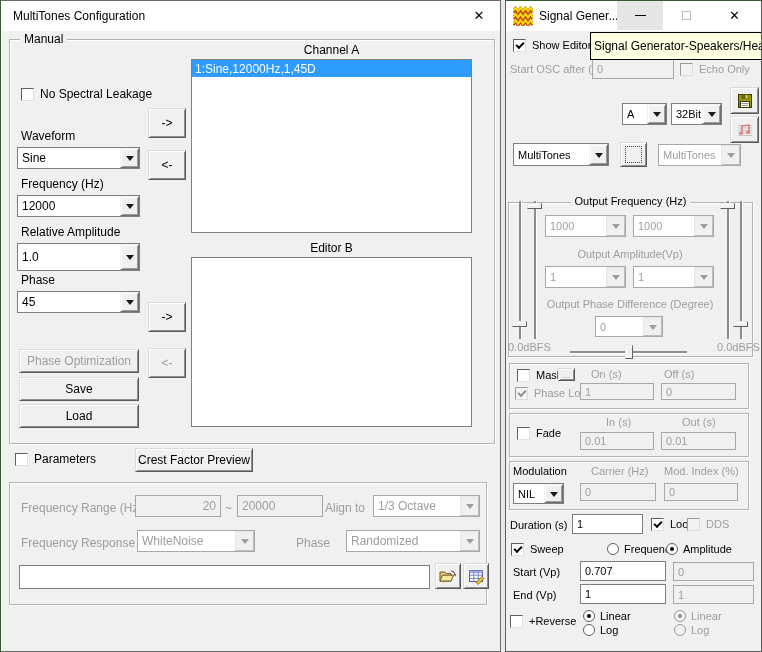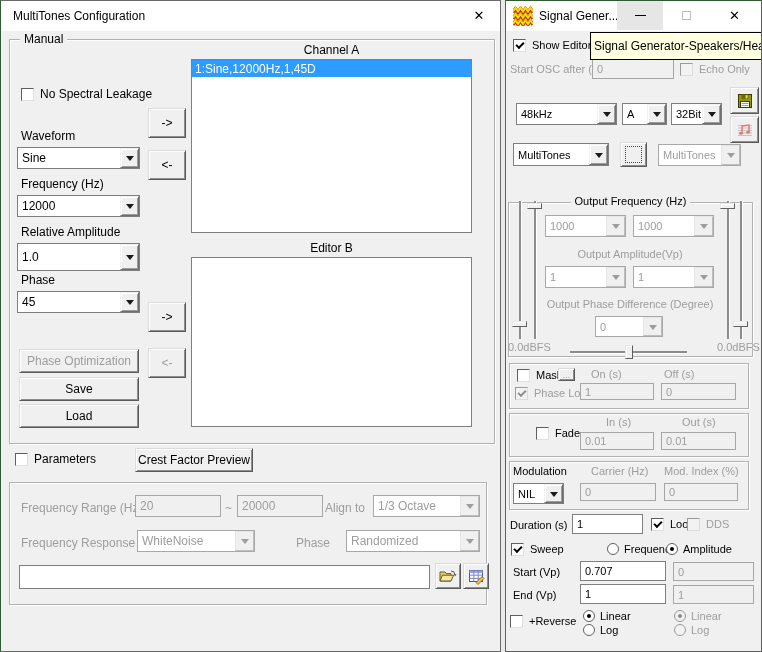--- a/index.html
+++ b/index.html
@@ -152,21 +152,21 @@
       <span class="cbox"></span>
       <span>Parameters</span>
     </div>
     <div class="btn" style="left:134px;top:447px;width:118px;height:24px;">
       <span>Crest Factor Preview</span>
     </div>
 
     <div class="gb" style="left:8px;top:481px;width:478px;height:123px;"></div>
 
     <span class="lbl dis" style="left:20px;top:500px;">Frequency Range (Hz)</span>
-    <div class="fld gray" style="left:134px;top:494px;width:86px;height:22px;">
+    <div class="fld gray" style="left:134px;top:494px;width:86px;height:22px;justify-content:flex-end;">
       <span>20</span>
     </div>
     <span class="lbl dis" style="left:224px;top:500px;">~</span>
     <div class="fld gray" style="left:236px;top:494px;width:86px;height:22px;">
       <span>20000</span>
     </div>
     <span class="lbl dis" style="left:324px;top:500px;">Align to</span>
     <div class="combo gray" style="left:372px;top:494px;width:107px;height:22px;">
       <span class="cval">1/3 Octave</span>
       <span class="cbtn">
@@ -253,26 +253,20 @@
 
     <span class="lbl dis" style="left:4px;top:62px;">Start OSC after (s)</span>
     <div class="fld gray" style="left:86px;top:58px;width:82px;height:20px;">
       <span>0</span>
     </div>
     <div class="cb dis" style="left:174px;top:61px;">
       <span class="cbox"></span>
       <span>Echo Only</span>
     </div>
 
-    <div class="combo" style="left:10px;top:102px;width:101px;height:22px;">
-      <span class="cval">48kHz</span>
-      <span class="cbtn">
-          <span class="arr"></span>
-        </span>
-    </div>
     <div class="combo" style="left:116px;top:102px;width:45px;height:22px;">
       <span class="cval">A</span>
       <span class="cbtn">
           <span class="arr"></span>
         </span>
     </div>
     <div class="combo" style="left:165px;top:102px;width:51px;height:22px;">
       <span class="cval">32Bit</span>
       <span class="cbtn">
           <span class="arr"></span>
@@ -385,21 +379,21 @@
       <span>Phase Lock</span>
     </div>
     <div class="fld gray" style="left:74px;top:382px;width:74px;height:17px;">
       <span>1</span>
     </div>
     <div class="fld gray" style="left:155px;top:382px;width:75px;height:17px;">
       <span>0</span>
     </div>
 
     <div class="gb" style="left:3px;top:412px;width:240px;height:44px;"></div>
-    <div class="cb" style="left:11px;top:425px;margin-left:19px;">
+    <div class="cb" style="left:11px;top:425px;">
       <span class="cbox"></span>
       <span>Fade</span>
     </div>
     <span class="lbl dis" style="left:100px;top:415px;">In (s)</span>
     <span class="lbl dis" style="left:176px;top:415px;">Out (s)</span>
     <div class="fld gray" style="left:74px;top:431px;width:74px;height:18px;">
       <span>0.01</span>
     </div>
     <div class="fld gray" style="left:155px;top:431px;width:75px;height:18px;">
       <span>0.01</span>

